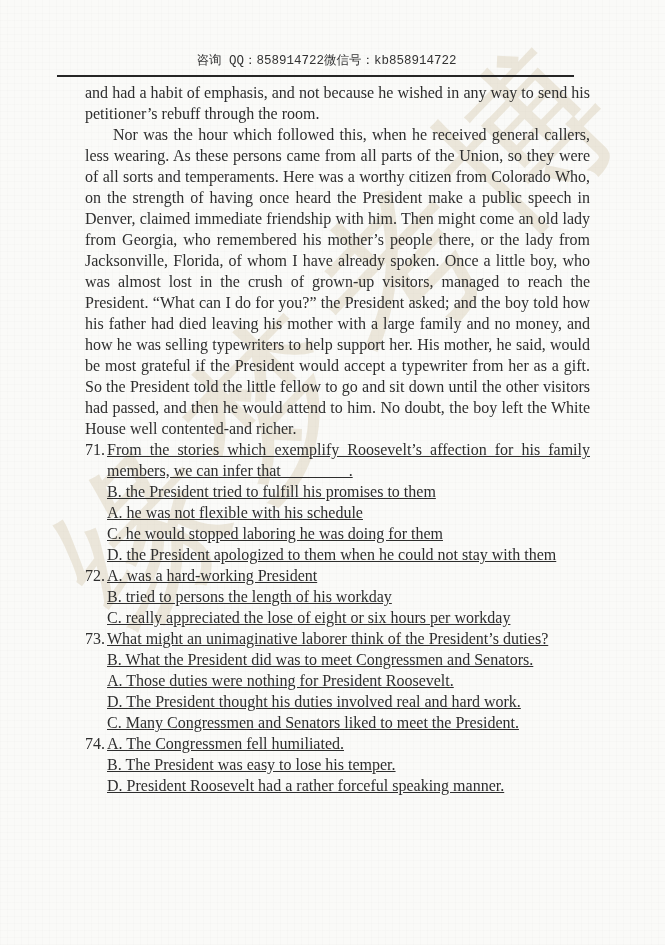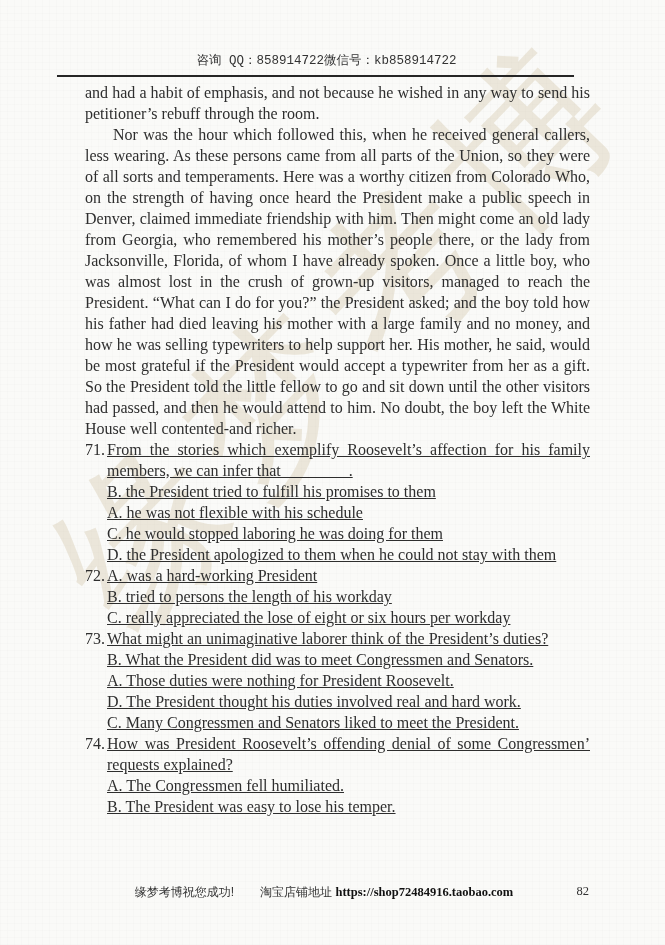--- a/index.html
+++ b/index.html
@@ -119,25 +119,21 @@
       <span class="qnum">73.</span>
       <div class="stem">What might an unimaginative laborer think of the President’s duties?</div>
       <div class="option">B. What the President did was to meet Congressmen and Senators.</div>
       <div class="option">A. Those duties were nothing for President Roosevelt.</div>
       <div class="option">D. The President thought his duties involved real and hard work.</div>
       <div class="option">C. Many Congressmen and Senators liked to meet the President.</div>
     </div>
 
     <div class="question">
       <span class="qnum">74.</span>
-      <div class="stem">How was President Roosevelt’s offending denial of some Congressmen’ requests explained?</div>
       <div class="option">A. The Congressmen fell humiliated.</div>
       <div class="option">B. The President was easy to lose his temper.</div>
+      <div class="option">D. President Roosevelt had a rather forceful speaking manner.</div>
     </div>
 
   </div>
 
-  <div class="footer">
-    <span>缘梦考博祝您成功!</span><span class="shop"><span>淘宝店铺地址</span> <b>https://shop72484916.taobao.com</b></span>
-    <span class="pagenum">82</span>
-  </div>
 
 </div>
 
 </body></html>

